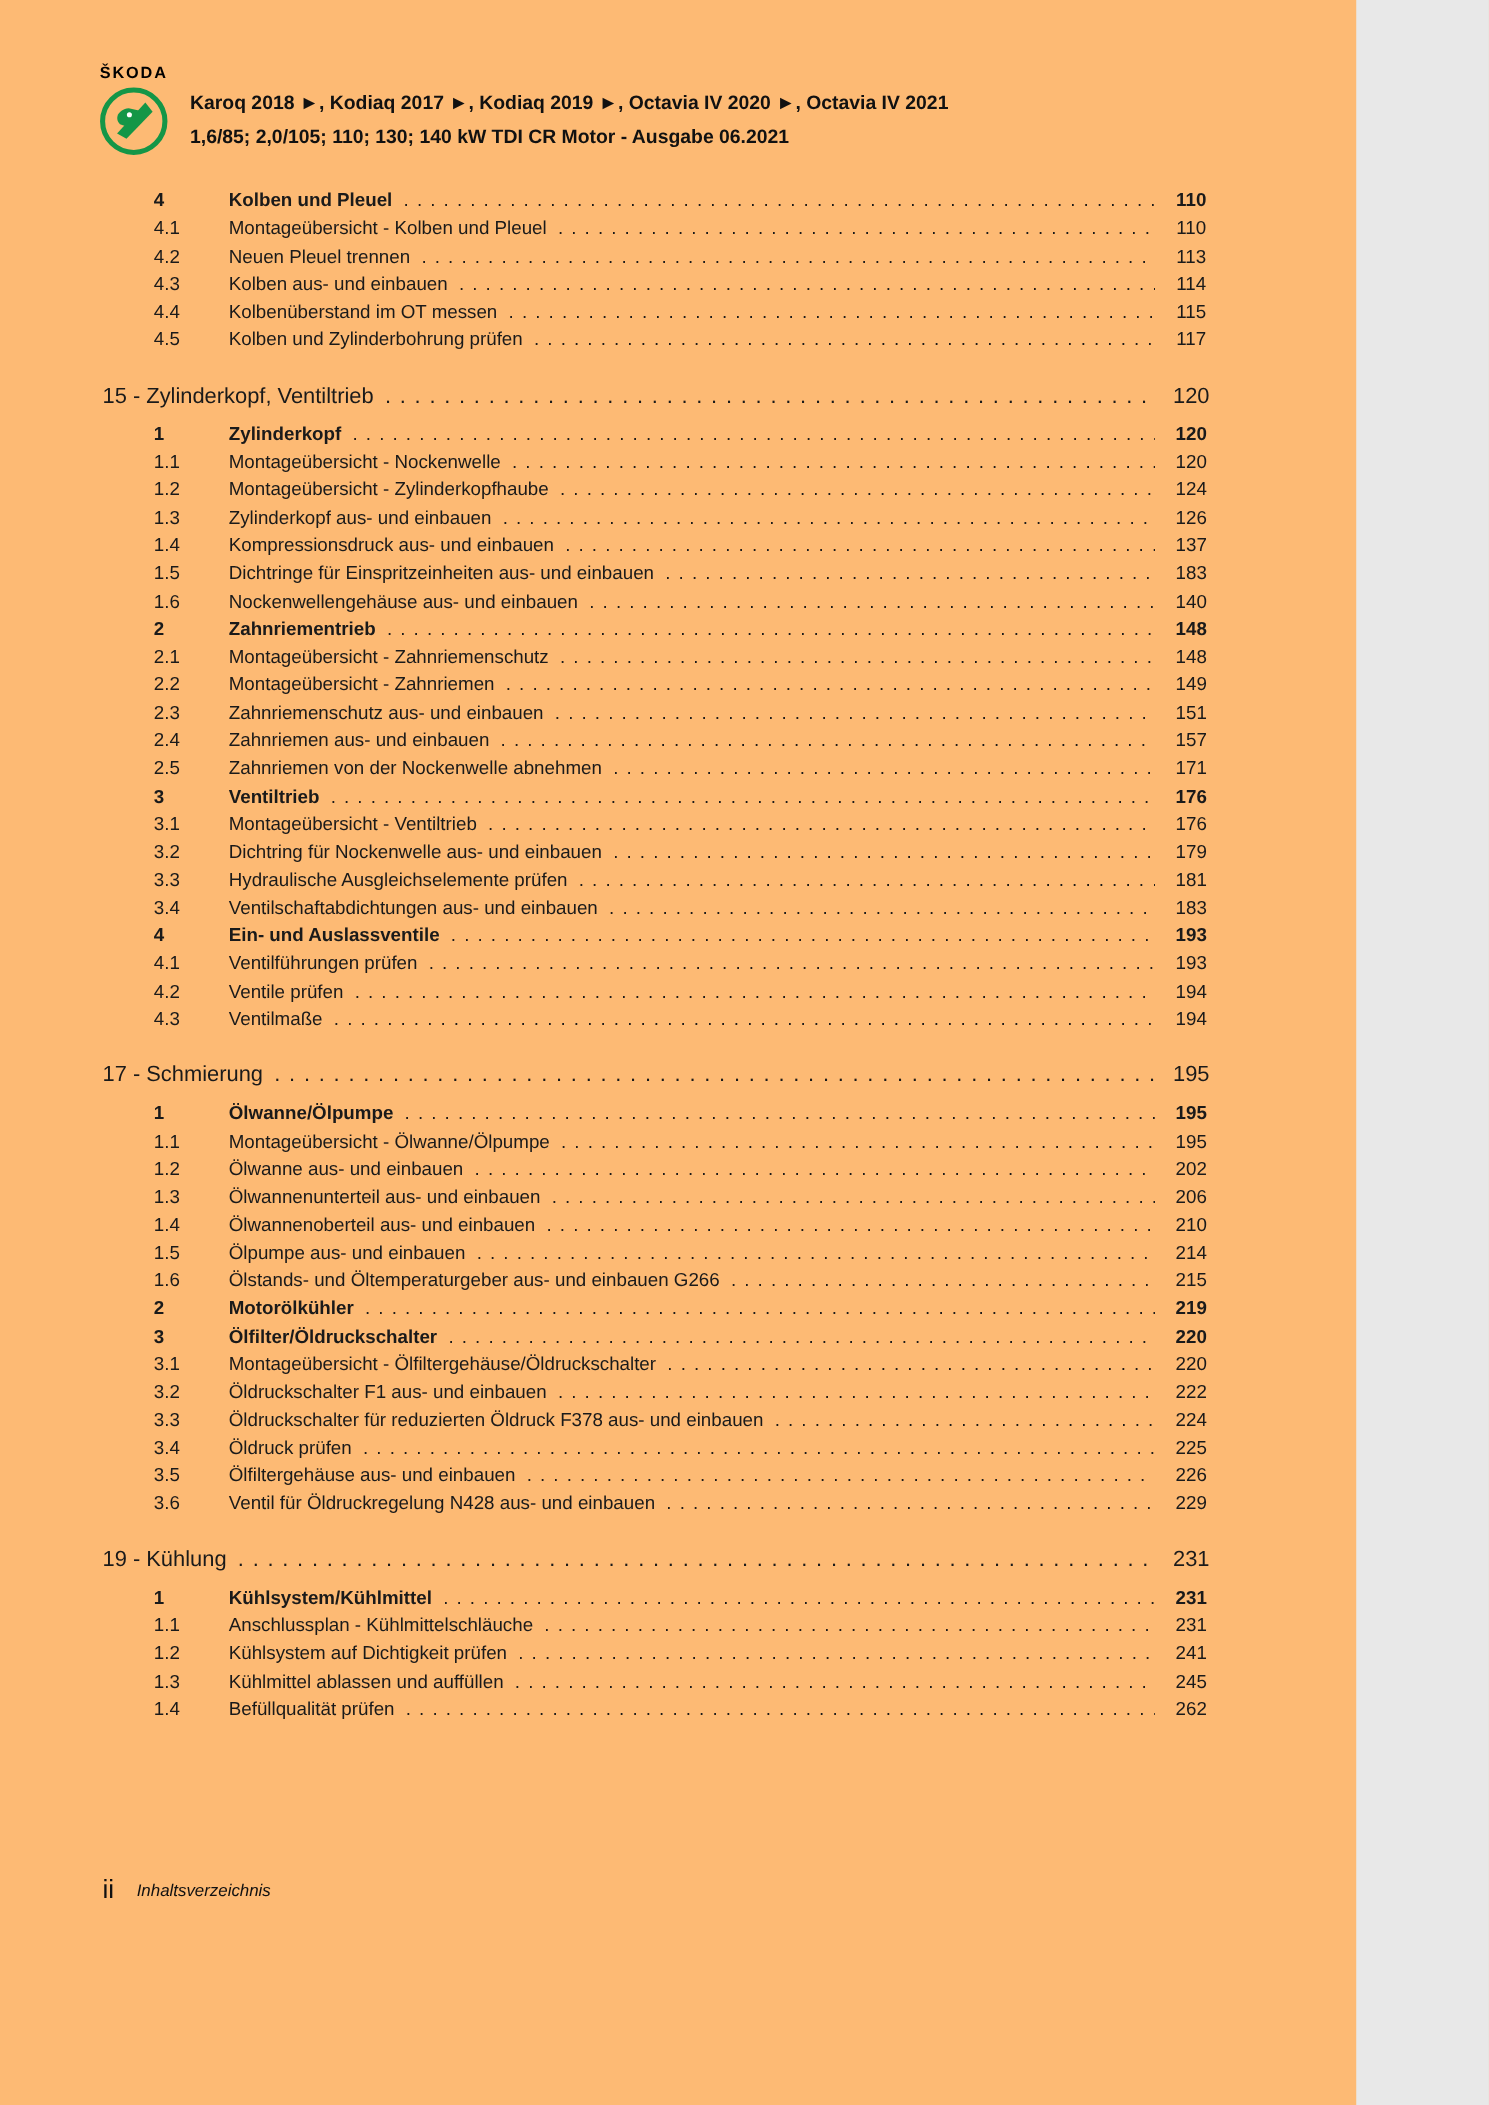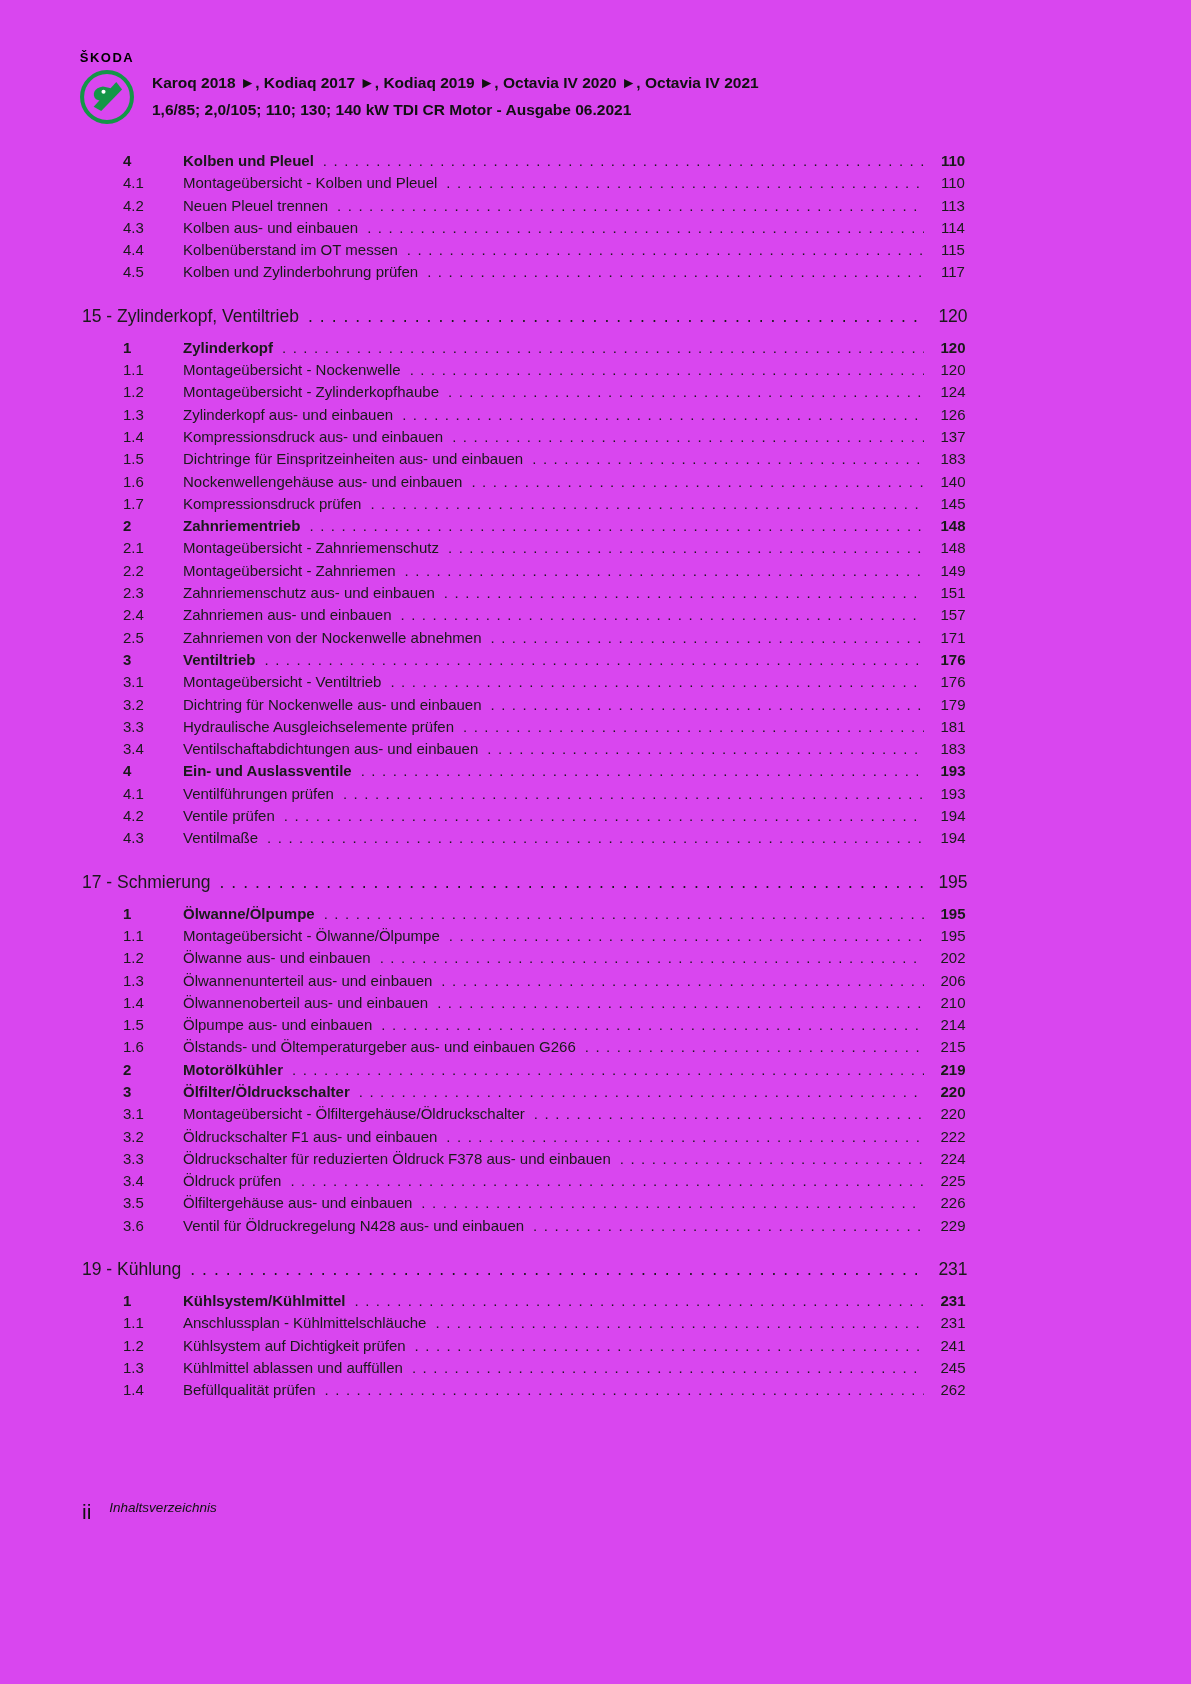--- a/index.html
+++ b/index.html
@@ -4,22 +4,22 @@
 <style>
   * { margin: 0; padding: 0; box-sizing: border-box; }
   html, body { background: #e8e8e8; }
   body {
     width: 1191px; height: 1684px;
     font-family: "Liberation Sans", sans-serif;
     color: #1a1a1a;
   }
   .page {
     position: relative;
-    width: 1191px; height: 1684px;
-    background: #d946ef;
+    width: 1085px; height: 1684px;
+    background: #fdba74;
     overflow: hidden;
   }
 
   
   .header { position: absolute; top: 50px; left: 74px; display: flex; align-items: flex-start; }
   .logo-block { width: 66px; text-align: center; }
   .brand-text { font-size: 13px; font-weight: bold; letter-spacing: 1.5px; color: #000; }
   .logo-block svg { width: 58px; height: 58px; margin-top: 3px; display: block; margin-left: auto; margin-right: auto; }
   .header-text { margin-left: 12px; margin-top: 20px; font-size: 15.5px; line-height: 26.5px; color: #111; font-weight: bold; }
 
@@ -34,21 +34,21 @@
   .dots { flex: 1 1 auto; overflow: hidden; white-space: nowrap; margin: 0 6px 0 9px; }
   .dots::after {
     content: "........................................................................................................................................................";
     letter-spacing: 6.5px;
     font-weight: normal;
   }
   .row.chapter-row .dots::after { letter-spacing: 7px; }
   .page-num { flex: none; min-width: 46px; text-align: center; }
 
   
-  .footer { position: absolute; top: 1500px; left: 82px; display: flex; align-items: flex-start; gap: 18px; }
+  .footer { position: absolute; top: 1500px; left: 82px; display: flex; align-items: center; gap: 18px; }
   .footer-roman { font-size: 21px; color: #111; }
   .footer-label { font-size: 13.5px; color: #111; font-style: italic; }
 </style>
 </head>
 <body>
 
 <div class="page">
 
   <div class="header">
     <div class="logo-block">
@@ -143,26 +143,20 @@
         <span class="title">Dichtringe für Einspritzeinheiten aus- und einbauen</span>
         <span class="dots"></span>
         <span class="page-num">183</span>
       </div>
       <div class="row sub-row">
         <span class="num">1.6</span>
         <span class="title">Nockenwellengehäuse aus- und einbauen</span>
         <span class="dots"></span>
         <span class="page-num">140</span>
       </div>
-      <div class="row sub-row">
-        <span class="num">1.7</span>
-        <span class="title">Kompressionsdruck prüfen</span>
-        <span class="dots"></span>
-        <span class="page-num">145</span>
-      </div>
       <div class="row section-row">
         <span class="num">2</span>
         <span class="title">Zahnriementrieb</span>
         <span class="dots"></span>
         <span class="page-num">148</span>
       </div>
       <div class="row sub-row">
         <span class="num">2.1</span>
         <span class="title">Montageübersicht - Zahnriemenschutz</span>
         <span class="dots"></span>

